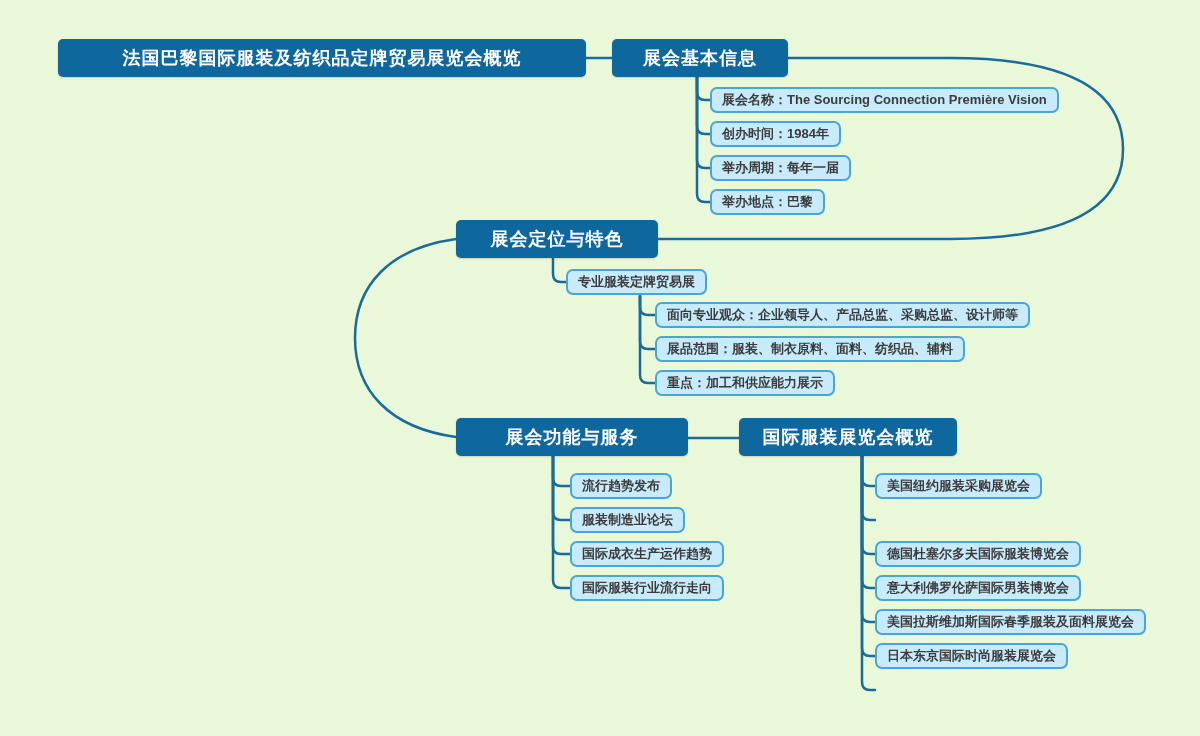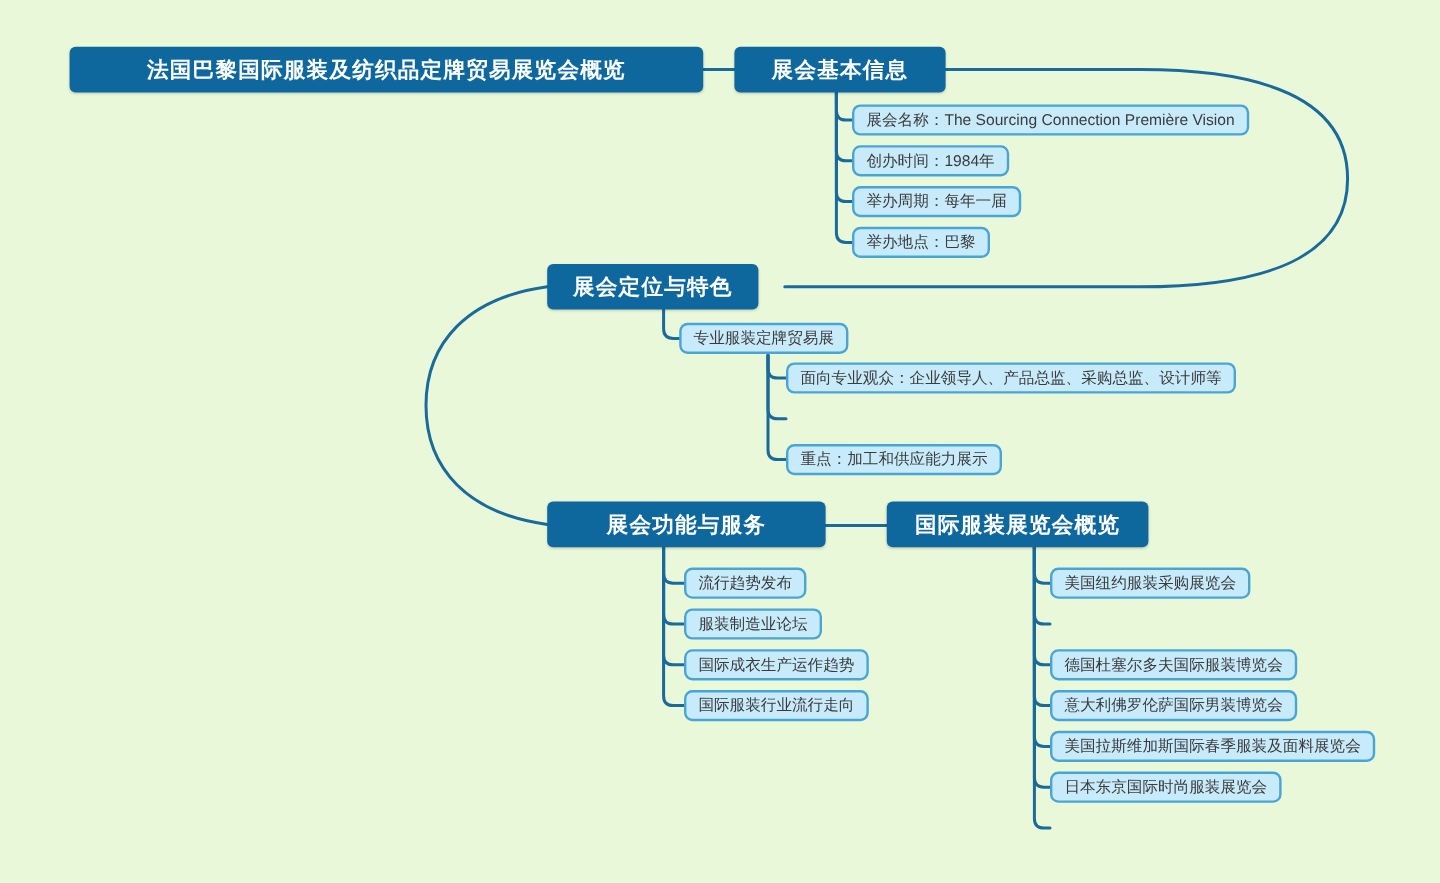--- a/index.html
+++ b/index.html
@@ -44,20 +44,21 @@
     height:26px;
     background:#c8ebfc;
     border:2px solid #49a5d6;
     border-radius:7px;
     color:#3b3b3b;
     font-size:13px;
     display:flex;
     align-items:center;
     white-space:nowrap;
     padding:0 10px;
+    font-weight:bold;
   }
 </style>
 </head>
 <body>
 
 <div class="canvas">
 
   <svg class="connectors" viewBox="0 0 1200 736" xmlns="http://www.w3.org/2000/svg">
 
     <path d="M 586 58 L 612 58"></path>
@@ -94,23 +95,24 @@
   </svg>
 
   <div class="main-node" style="left:58px;top:39px;width:528px">法国巴黎国际服装及纺织品定牌贸易展览会概览</div>
 
   <div class="main-node" style="left:612px;top:39px;width:176px">展会基本信息</div>
   <div class="child-node" style="left:710px;top:87px">展会名称：The Sourcing Connection Première Vision</div>
   <div class="child-node" style="left:710px;top:121px">创办时间：1984年</div>
   <div class="child-node" style="left:710px;top:155px">举办周期：每年一届</div>
   <div class="child-node" style="left:710px;top:189px">举办地点：巴黎</div>
 
-  <div class="main-node" style="left:456px;top:220px;width:176px">展会定位与特色</div>
+  <div class="main-node" style="left:456px;top:220px;width:202px">展会定位与特色</div>
   <div class="child-node" style="left:566px;top:269px">专业服装定牌贸易展</div>
   <div class="child-node" style="left:655px;top:302px">面向专业观众：企业领导人、产品总监、采购总监、设计师等</div>
+  <div class="child-node" style="left:655px;top:336px">展品范围：服装、制衣原料、面料、纺织品、辅料</div>
   <div class="child-node" style="left:655px;top:370px">重点：加工和供应能力展示</div>
 
   <div class="main-node" style="left:456px;top:418px;width:232px">展会功能与服务</div>
   <div class="child-node" style="left:570px;top:473px">流行趋势发布</div>
   <div class="child-node" style="left:570px;top:507px">服装制造业论坛</div>
   <div class="child-node" style="left:570px;top:541px">国际成衣生产运作趋势</div>
   <div class="child-node" style="left:570px;top:575px">国际服装行业流行走向</div>
 
   <div class="main-node" style="left:739px;top:418px;width:218px">国际服装展览会概览</div>
   <div class="child-node" style="left:875px;top:473px">美国纽约服装采购展览会</div>

